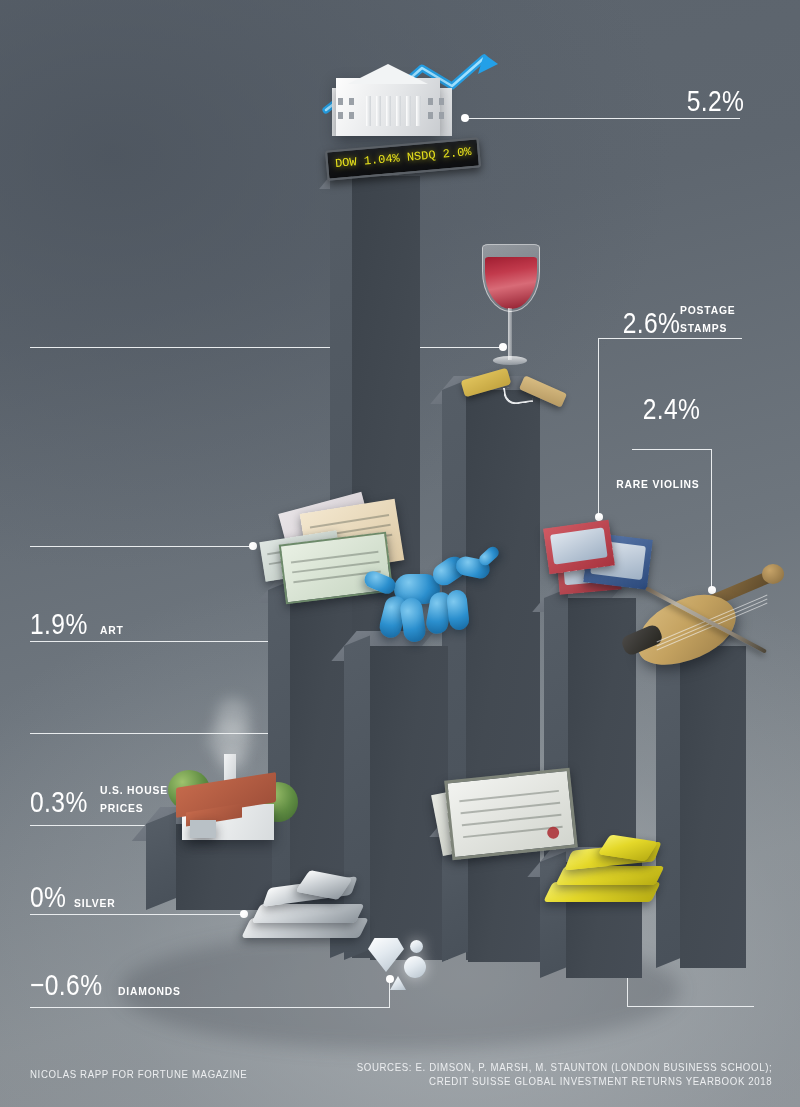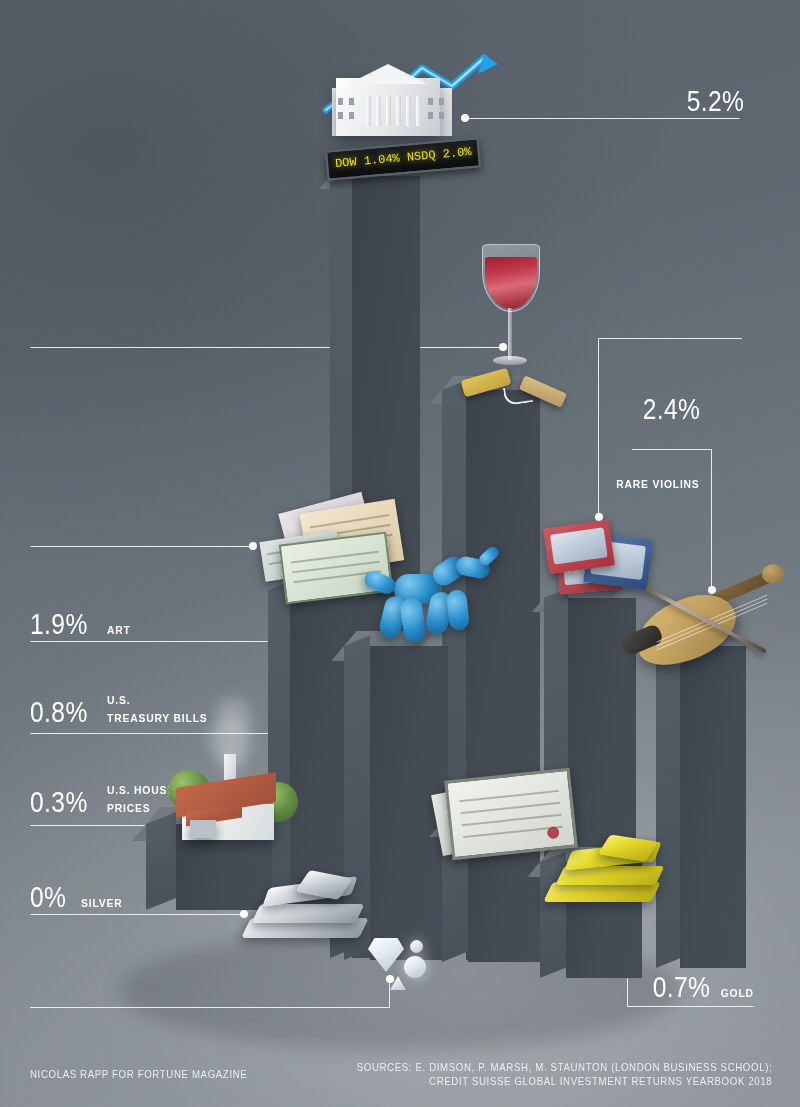--- a/index.html
+++ b/index.html
@@ -25,21 +25,21 @@
 
   
   .lbl{position:absolute;color:#fff;white-space:nowrap;}
   .pct{font-size:30px;letter-spacing:.5px;font-weight:300;
        font-family:"Liberation Sans Narrow","Liberation Sans",sans-serif;
        transform:scaleX(.82);transform-origin:left bottom;display:inline-block;}
   .pct.r{transform-origin:right bottom;}
   .nm{font-size:11.5px;letter-spacing:.9px;font-weight:700;line-height:13px;
       transform:scaleX(.9);transform-origin:left bottom;display:inline-block;}
   .nm.r{transform-origin:right bottom;}
-  .row{display:flex;align-items:flex-end;gap:7px;}
+  .row{display:flex;align-items:flex-end;}
   .rule{position:absolute;background:#e9ecee;height:1px;}
   .vrule{position:absolute;background:#e9ecee;width:1px;}
   .dot{position:absolute;width:8px;height:8px;border-radius:50%;background:#fff;}
 
   
   #title{position:absolute;left:30px;top:82px;color:#fff;font-size:27px;line-height:31px;
     letter-spacing:.6px;font-weight:400;font-family:"Liberation Sans Narrow","Liberation Sans",sans-serif;}
   #title span{display:block;transform:scaleX(.88);transform-origin:left center;}
 
   
@@ -354,20 +354,29 @@
     <div class="row" style="justify-content:flex-end;">
       <span class="pct r">5.2%</span>
     </div>
   </div>
   <div class="rule" style="left:464px;top:118px;width:276px;"></div>
   <div class="dot" style="left:461px;top:114px;"></div>
 
   <div class="rule" style="left:30px;top:347px;width:472px;"></div>
   <div class="dot" style="left:499px;top:343px;"></div>
 
+  <div class="lbl" style="right:58px;top:300px;">
+    <div class="row" style="justify-content:flex-end;">
+      <span class="pct r">2.6%</span>
+      <span style="display:inline-block;padding-bottom:4px;">
+        <span class="nm">POSTAGE</span><br>
+        <span class="nm">STAMPS</span>
+      </span>
+    </div>
+  </div>
   <div class="rule" style="left:598px;top:338px;width:144px;"></div>
   <div class="vrule" style="left:598px;top:338px;height:178px;"></div>
   <div class="dot" style="left:595px;top:513px;"></div>
 
   <div class="lbl" style="right:100px;top:392px;text-align:right;">
     <span class="pct r">2.4%</span>
   </div>
   <div class="lbl" style="right:100px;top:430px;text-align:right;margin-top:44px;">
     <span class="nm r">RARE VIOLINS</span>
   </div>
@@ -380,29 +389,20 @@
 
   <div class="lbl" style="left:30px;top:607px;">
     <div class="row">
       <span class="pct">1.9%</span>
       <span class="nm" style="padding-bottom:4px;">ART</span>
     </div>
   </div>
   <div class="rule" style="left:30px;top:641px;width:330px;"></div>
   <div class="dot" style="left:357px;top:637px;"></div>
 
-  <div class="lbl" style="left:30px;top:690px;">
-    <div class="row">
-      <span class="pct">0.8%</span>
-      <span style="display:inline-block;padding-bottom:3px;">
-        <span class="nm">U.S.</span><br>
-        <span class="nm">TREASURY BILLS</span>
-      </span>
-    </div>
-  </div>
   <div class="rule" style="left:30px;top:733px;width:413px;"></div>
   <div class="vrule" style="left:442px;top:733px;height:38px;"></div>
   <div class="dot" style="left:439px;top:768px;"></div>
 
   <div class="lbl" style="left:30px;top:780px;">
     <div class="row">
       <span class="pct">0.3%</span>
       <span style="display:inline-block;padding-bottom:3px;">
         <span class="nm">U.S. HOUSE</span><br>
         <span class="nm">PRICES</span>
@@ -414,30 +414,30 @@
 
   <div class="lbl" style="left:30px;top:880px;">
     <div class="row">
       <span class="pct">0%</span>
       <span class="nm" style="padding-bottom:4px;">SILVER</span>
     </div>
   </div>
   <div class="rule" style="left:30px;top:914px;width:213px;"></div>
   <div class="dot" style="left:240px;top:910px;"></div>
 
+  <div class="lbl" style="left:30px;top:968px;">
+    <div class="row">
+      <span class="pct">−0.6%</span>
+      <span class="nm" style="padding-bottom:4px;">DIAMONDS</span>
+    </div>
+  </div>
   <div class="rule" style="left:30px;top:1007px;width:360px;"></div>
   <div class="vrule" style="left:389px;top:978px;height:29px;"></div>
   <div class="dot" style="left:386px;top:975px;"></div>
 
-  <div class="lbl" style="right:46px;top:970px;">
-    <div class="row" style="justify-content:flex-end;">
-      <span class="pct r">0.7%</span>
-      <span class="nm r" style="padding-bottom:4px;">GOLD</span>
-    </div>
-  </div>
   <div class="rule" style="left:627px;top:1006px;width:127px;"></div>
   <div class="vrule" style="left:627px;top:923px;height:83px;"></div>
   <div class="dot" style="left:624px;top:920px;"></div>
 
   <div class="foot" id="foot-left">
     <span>NICOLAS RAPP FOR FORTUNE MAGAZINE</span>
   </div>
   <div class="foot" id="foot-right">
     <span>SOURCES: E. DIMSON, P. MARSH, M. STAUNTON (LONDON BUSINESS SCHOOL);</span>
     <span>CREDIT SUISSE GLOBAL INVESTMENT RETURNS YEARBOOK 2018</span>

